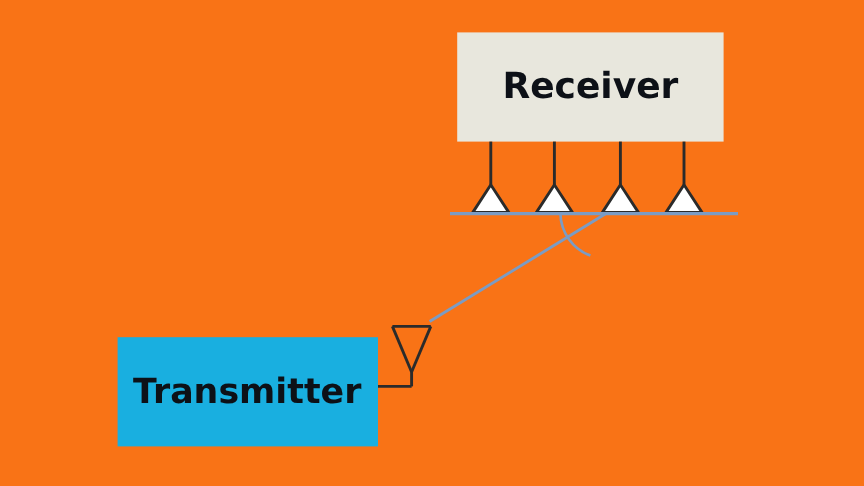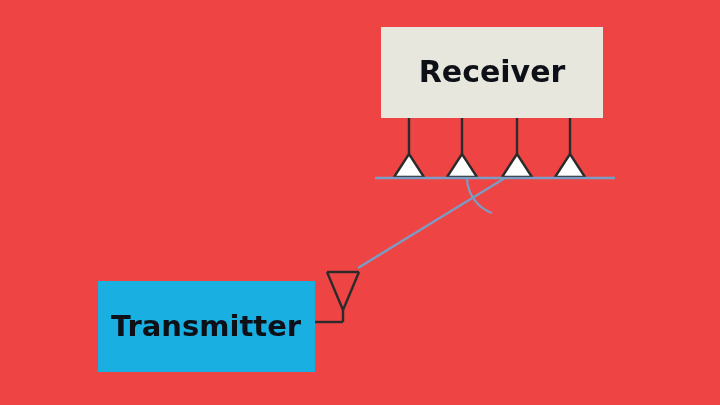--- a/index.html
+++ b/index.html
@@ -10,21 +10,21 @@
   body {
     width: 720px;
     height: 405px;
     overflow: hidden;
     font-family: "DejaVu Sans", sans-serif;
   }
   #stage {
     position: relative;
     width: 720px;
     height: 405px;
-    background: #ef4444;
+    background: #f97316;
   }
   #diagram-svg {
     position: absolute;
     left: 0;
     top: 0;
     width: 720px;
     height: 405px;
   }
   .block-label {
     font-family: "DejaVu Sans", sans-serif;

